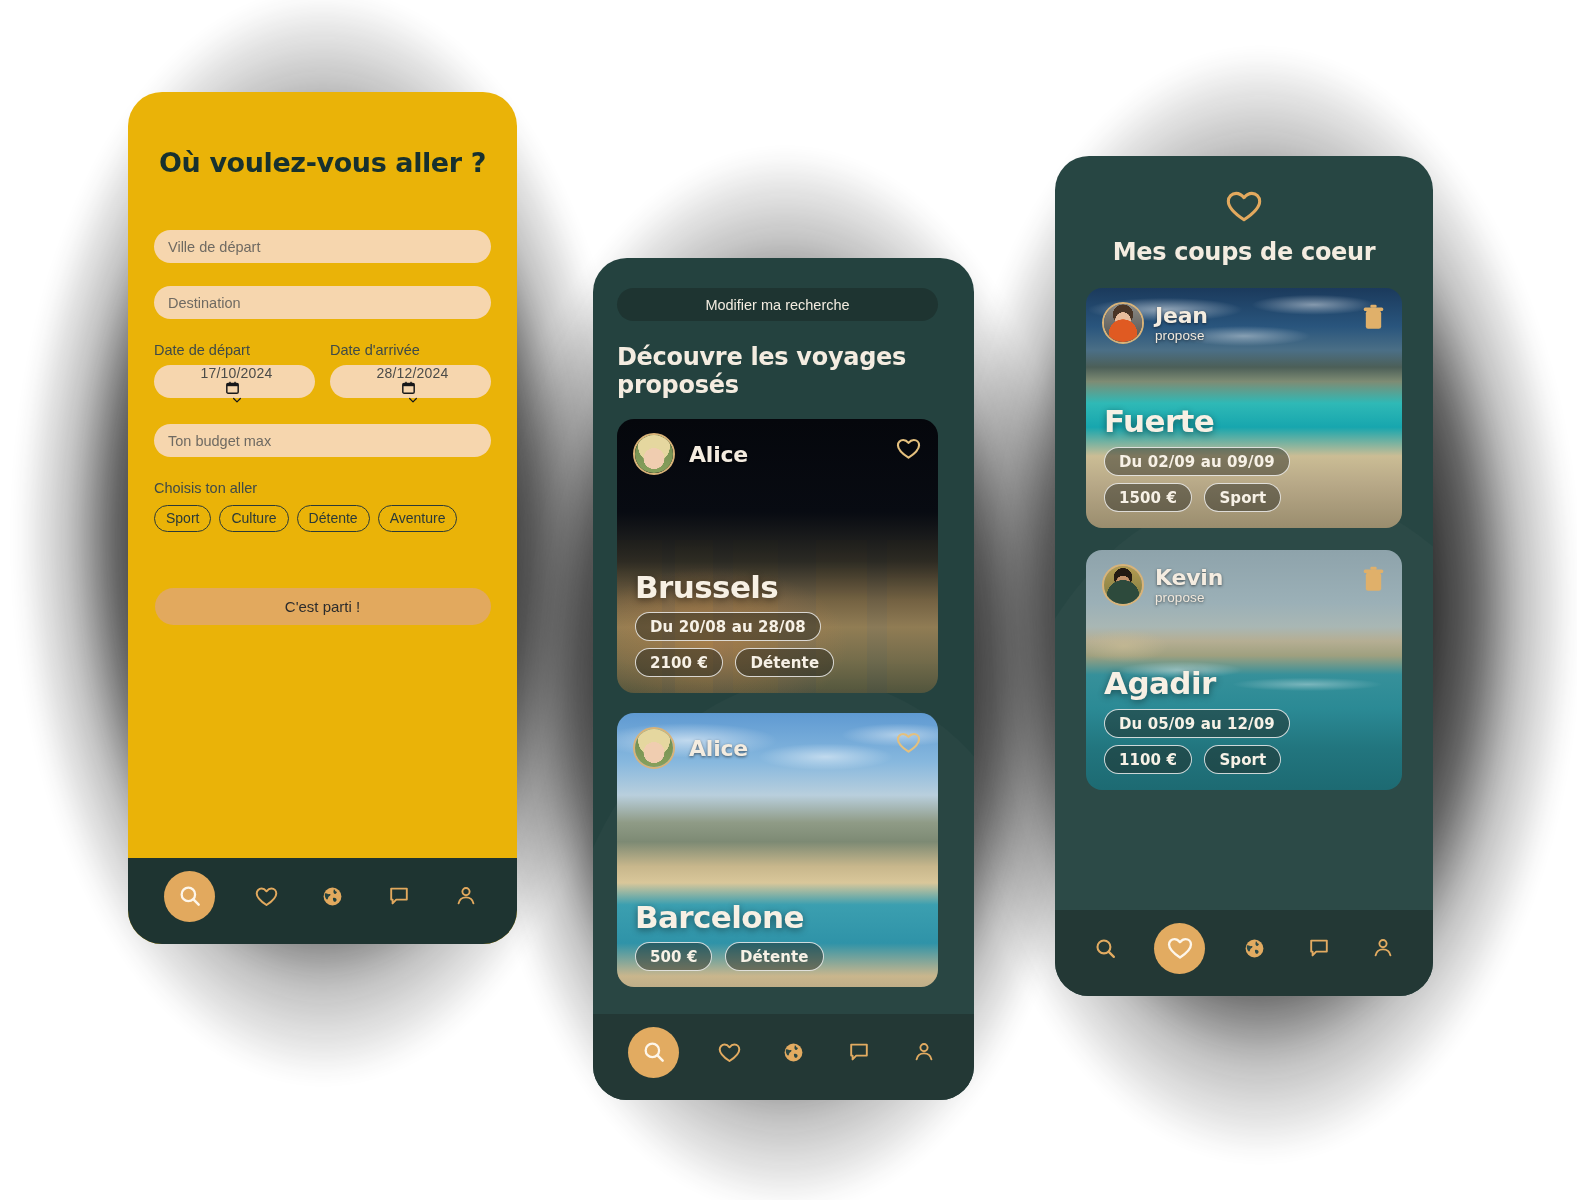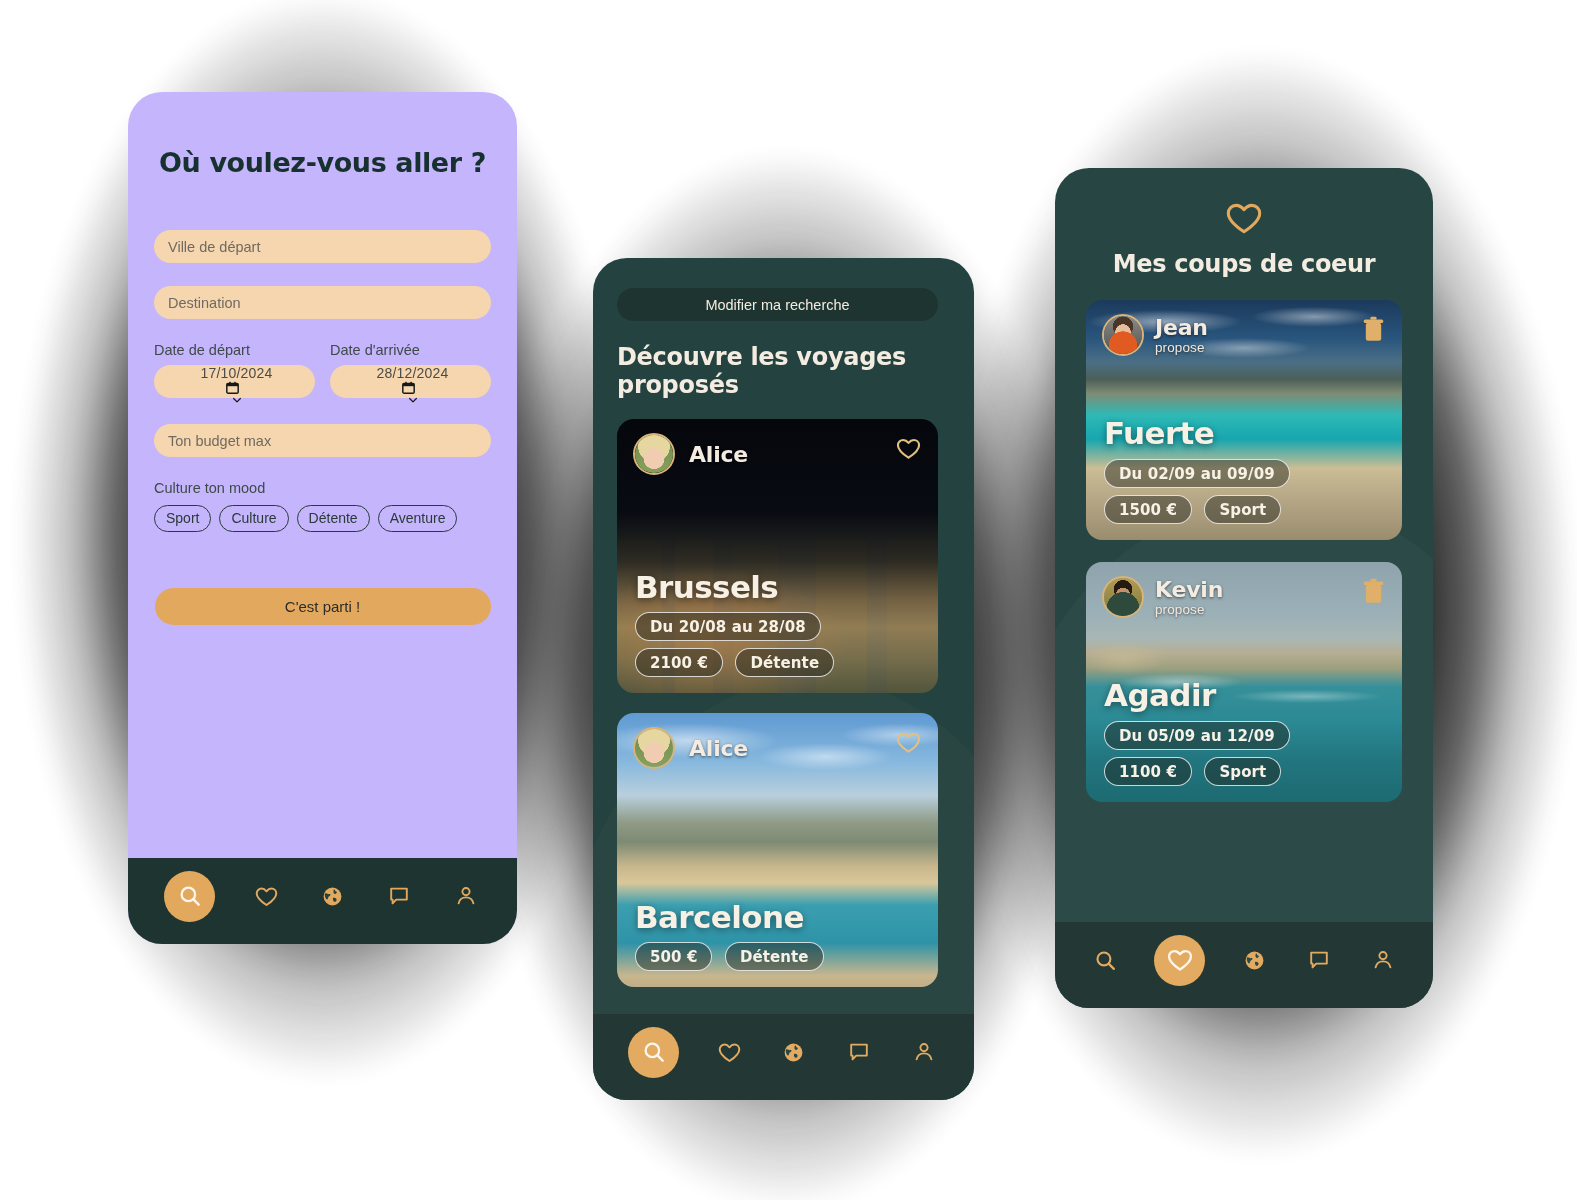--- a/index.html
+++ b/index.html
@@ -31,21 +31,21 @@
   .phone {
     position: absolute;
     border-radius: 34px;
     overflow: hidden;
   }
 
   
   #phone-search {
     left: 128px; top: 92px;
     width: 389px; height: 852px;
-    background: #c4b5fd;
+    background: #eab308;
     display: flex;
     flex-direction: column;
   }
   #phone-search .form-area {
     flex: 1;
     padding: 55px 26px 0 26px;
   }
   .form-title {
     text-align: center;
     color: #17312f;
@@ -274,21 +274,21 @@
     font-size: 15px;
     font-weight: 700;
     letter-spacing: 0.1px;
     font-family: "DejaVu Sans", sans-serif;
     margin-right: 8px;
   }
   .tag-row { margin-top: 7px; }
 
   
   #phone-favs {
-    left: 1055px; top: 168px;
+    left: 1055px; top: 156px;
     width: 378px; height: 840px;
     background: #274643;
     display: flex; flex-direction: column;
   }
   #phone-favs .bg-sheen {
     position: absolute;
     left: -60px; top: 330px;
     width: 560px; height: 560px;
     background: rgba(255,255,255,0.025);
     border-radius: 50% 50% 0 0 / 62% 62% 0 0;
@@ -437,21 +437,21 @@
             </svg>
             <svg class="chev-ico" viewBox="0 0 16 16">
               <path d="M3.5 6 L8 10.5 L12.5 6" fill="none" stroke="#17181a" stroke-width="1.6" stroke-linecap="round" stroke-linejoin="round"></path>
             </svg>
           </div>
         </div>
       </div>
 
       <input class="pill-input" type="text" placeholder="Ton budget max" style="">
 
-      <span class="mood-label">Culture ton mood</span>
+      <span class="mood-label">Choisis ton aller</span>
       <div class="chips">
         <button class="chip">Sport</button>
         <button class="chip">Culture</button>
         <button class="chip">Détente</button>
         <button class="chip">Aventure</button>
       </div>
 
       <button class="cta">C'est parti !</button>
     </div>
 

